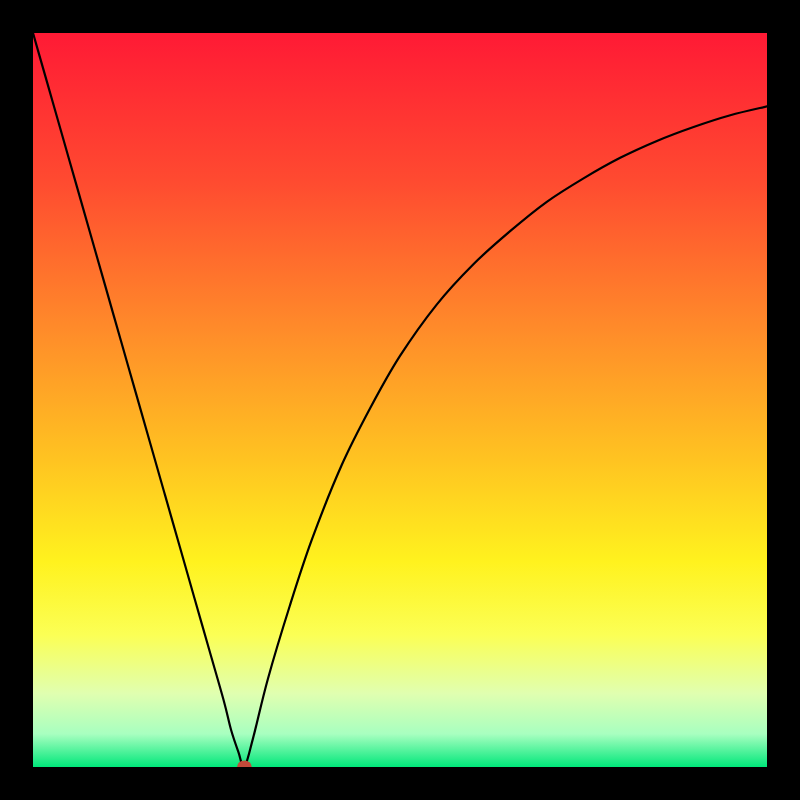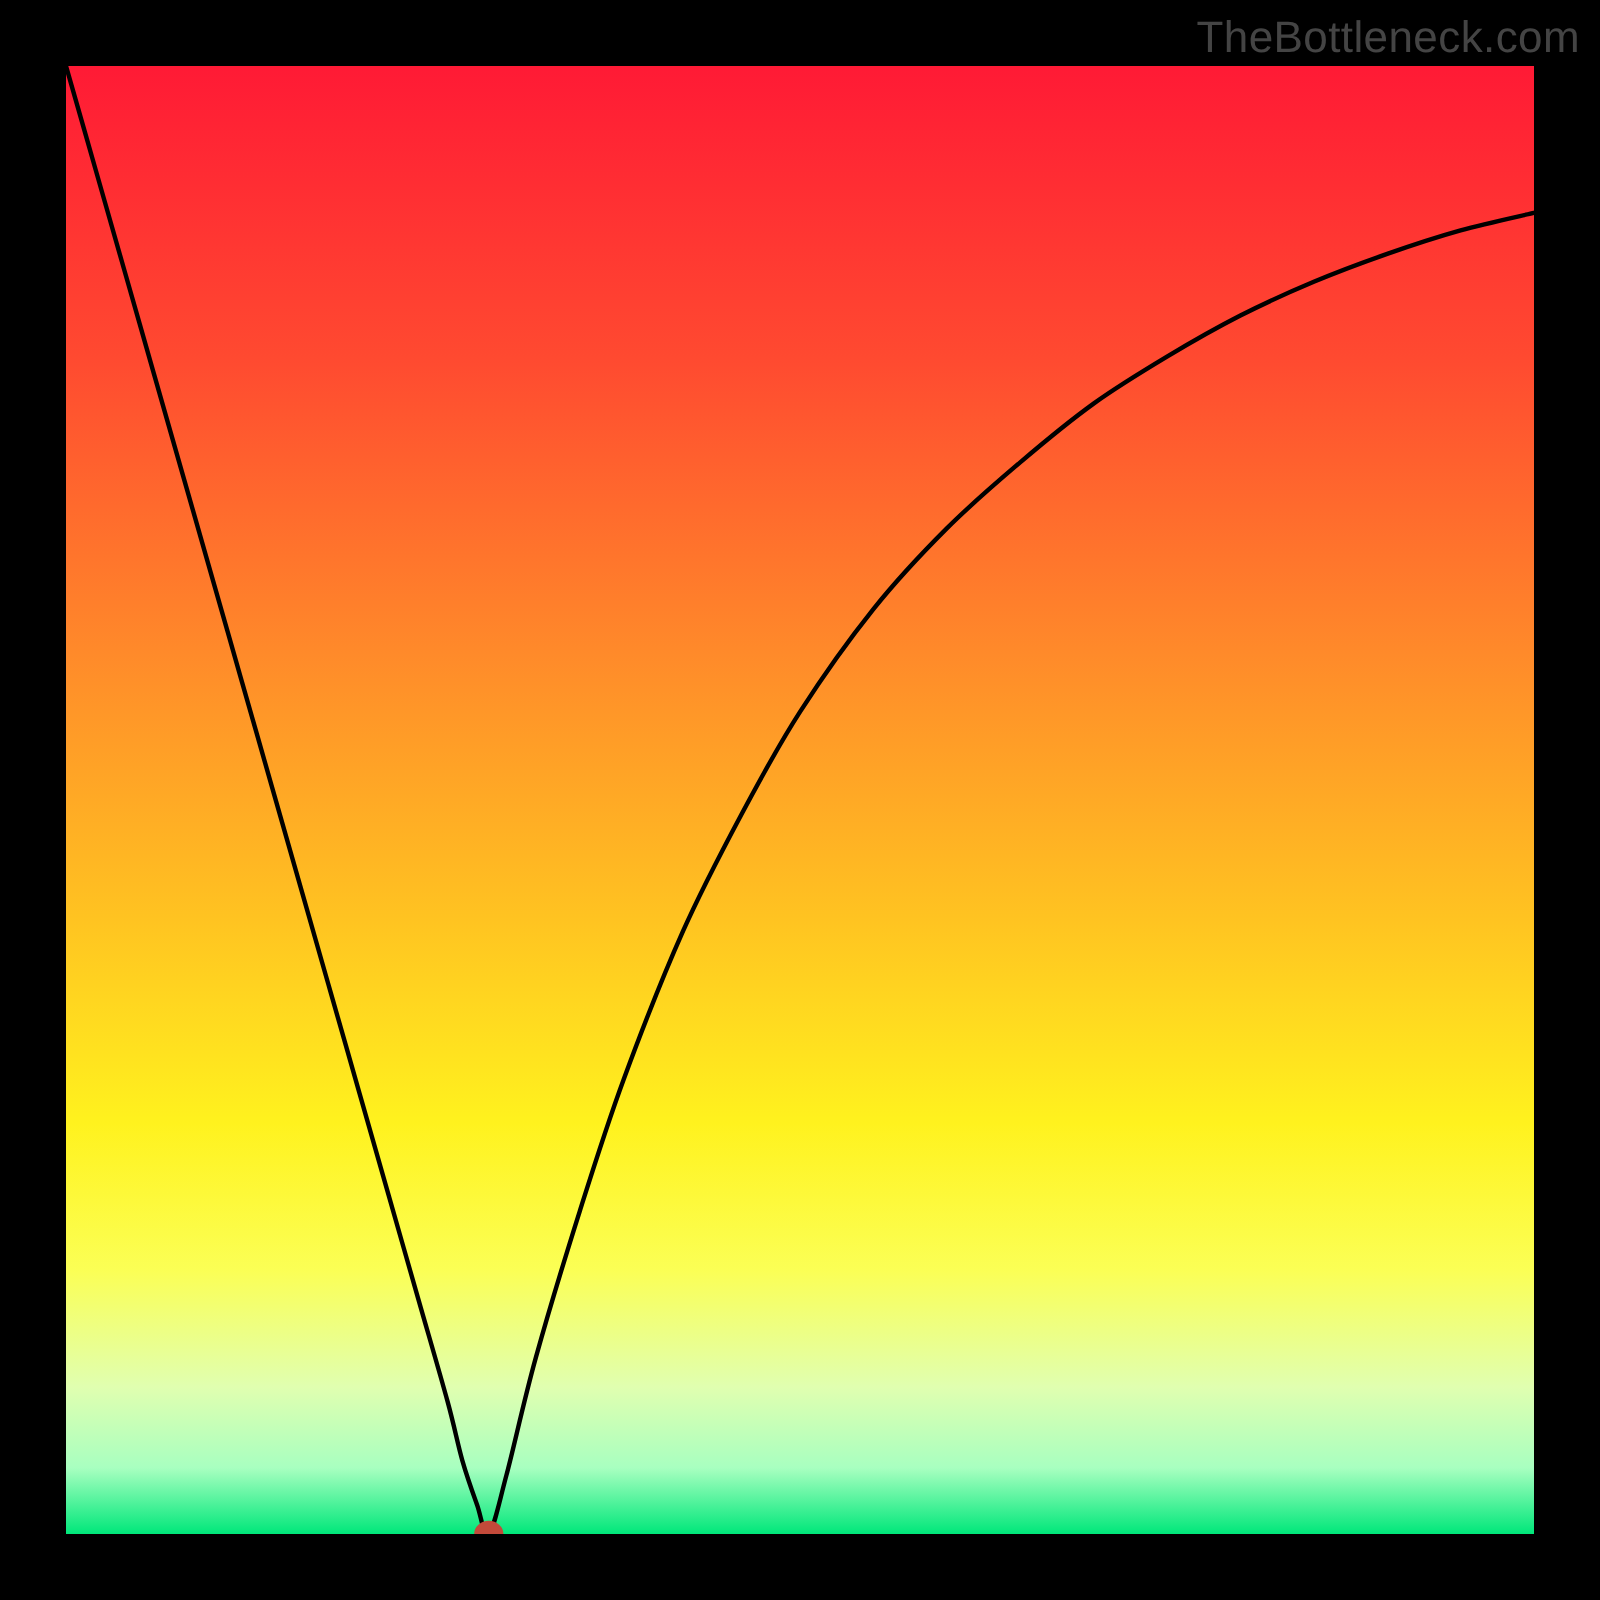--- a/index.html
+++ b/index.html
@@ -33,21 +33,20 @@
     font-weight: 500;
     letter-spacing: 0.2px;
     user-select: none;
   }
   svg { display: block; }
 </style>
 </head>
 <body>
 
 <div class="frame">
-  <div class="watermark">TheBottleneck.com</div>
 
   <div class="plot">
     <svg id="chart-svg" width="734" height="734" viewBox="0 0 734 734">
       <defs>
         <linearGradient id="bg-grad" x1="0" y1="0" x2="0" y2="1">
             <stop offset="0%" stop-color="#ff1a35"></stop>
             <stop offset="20%" stop-color="#ff4a30"></stop>
             <stop offset="40%" stop-color="#ff8a2a"></stop>
             <stop offset="57.99999999999999%" stop-color="#ffc321"></stop>
             <stop offset="72%" stop-color="#fff21e"></stop>

